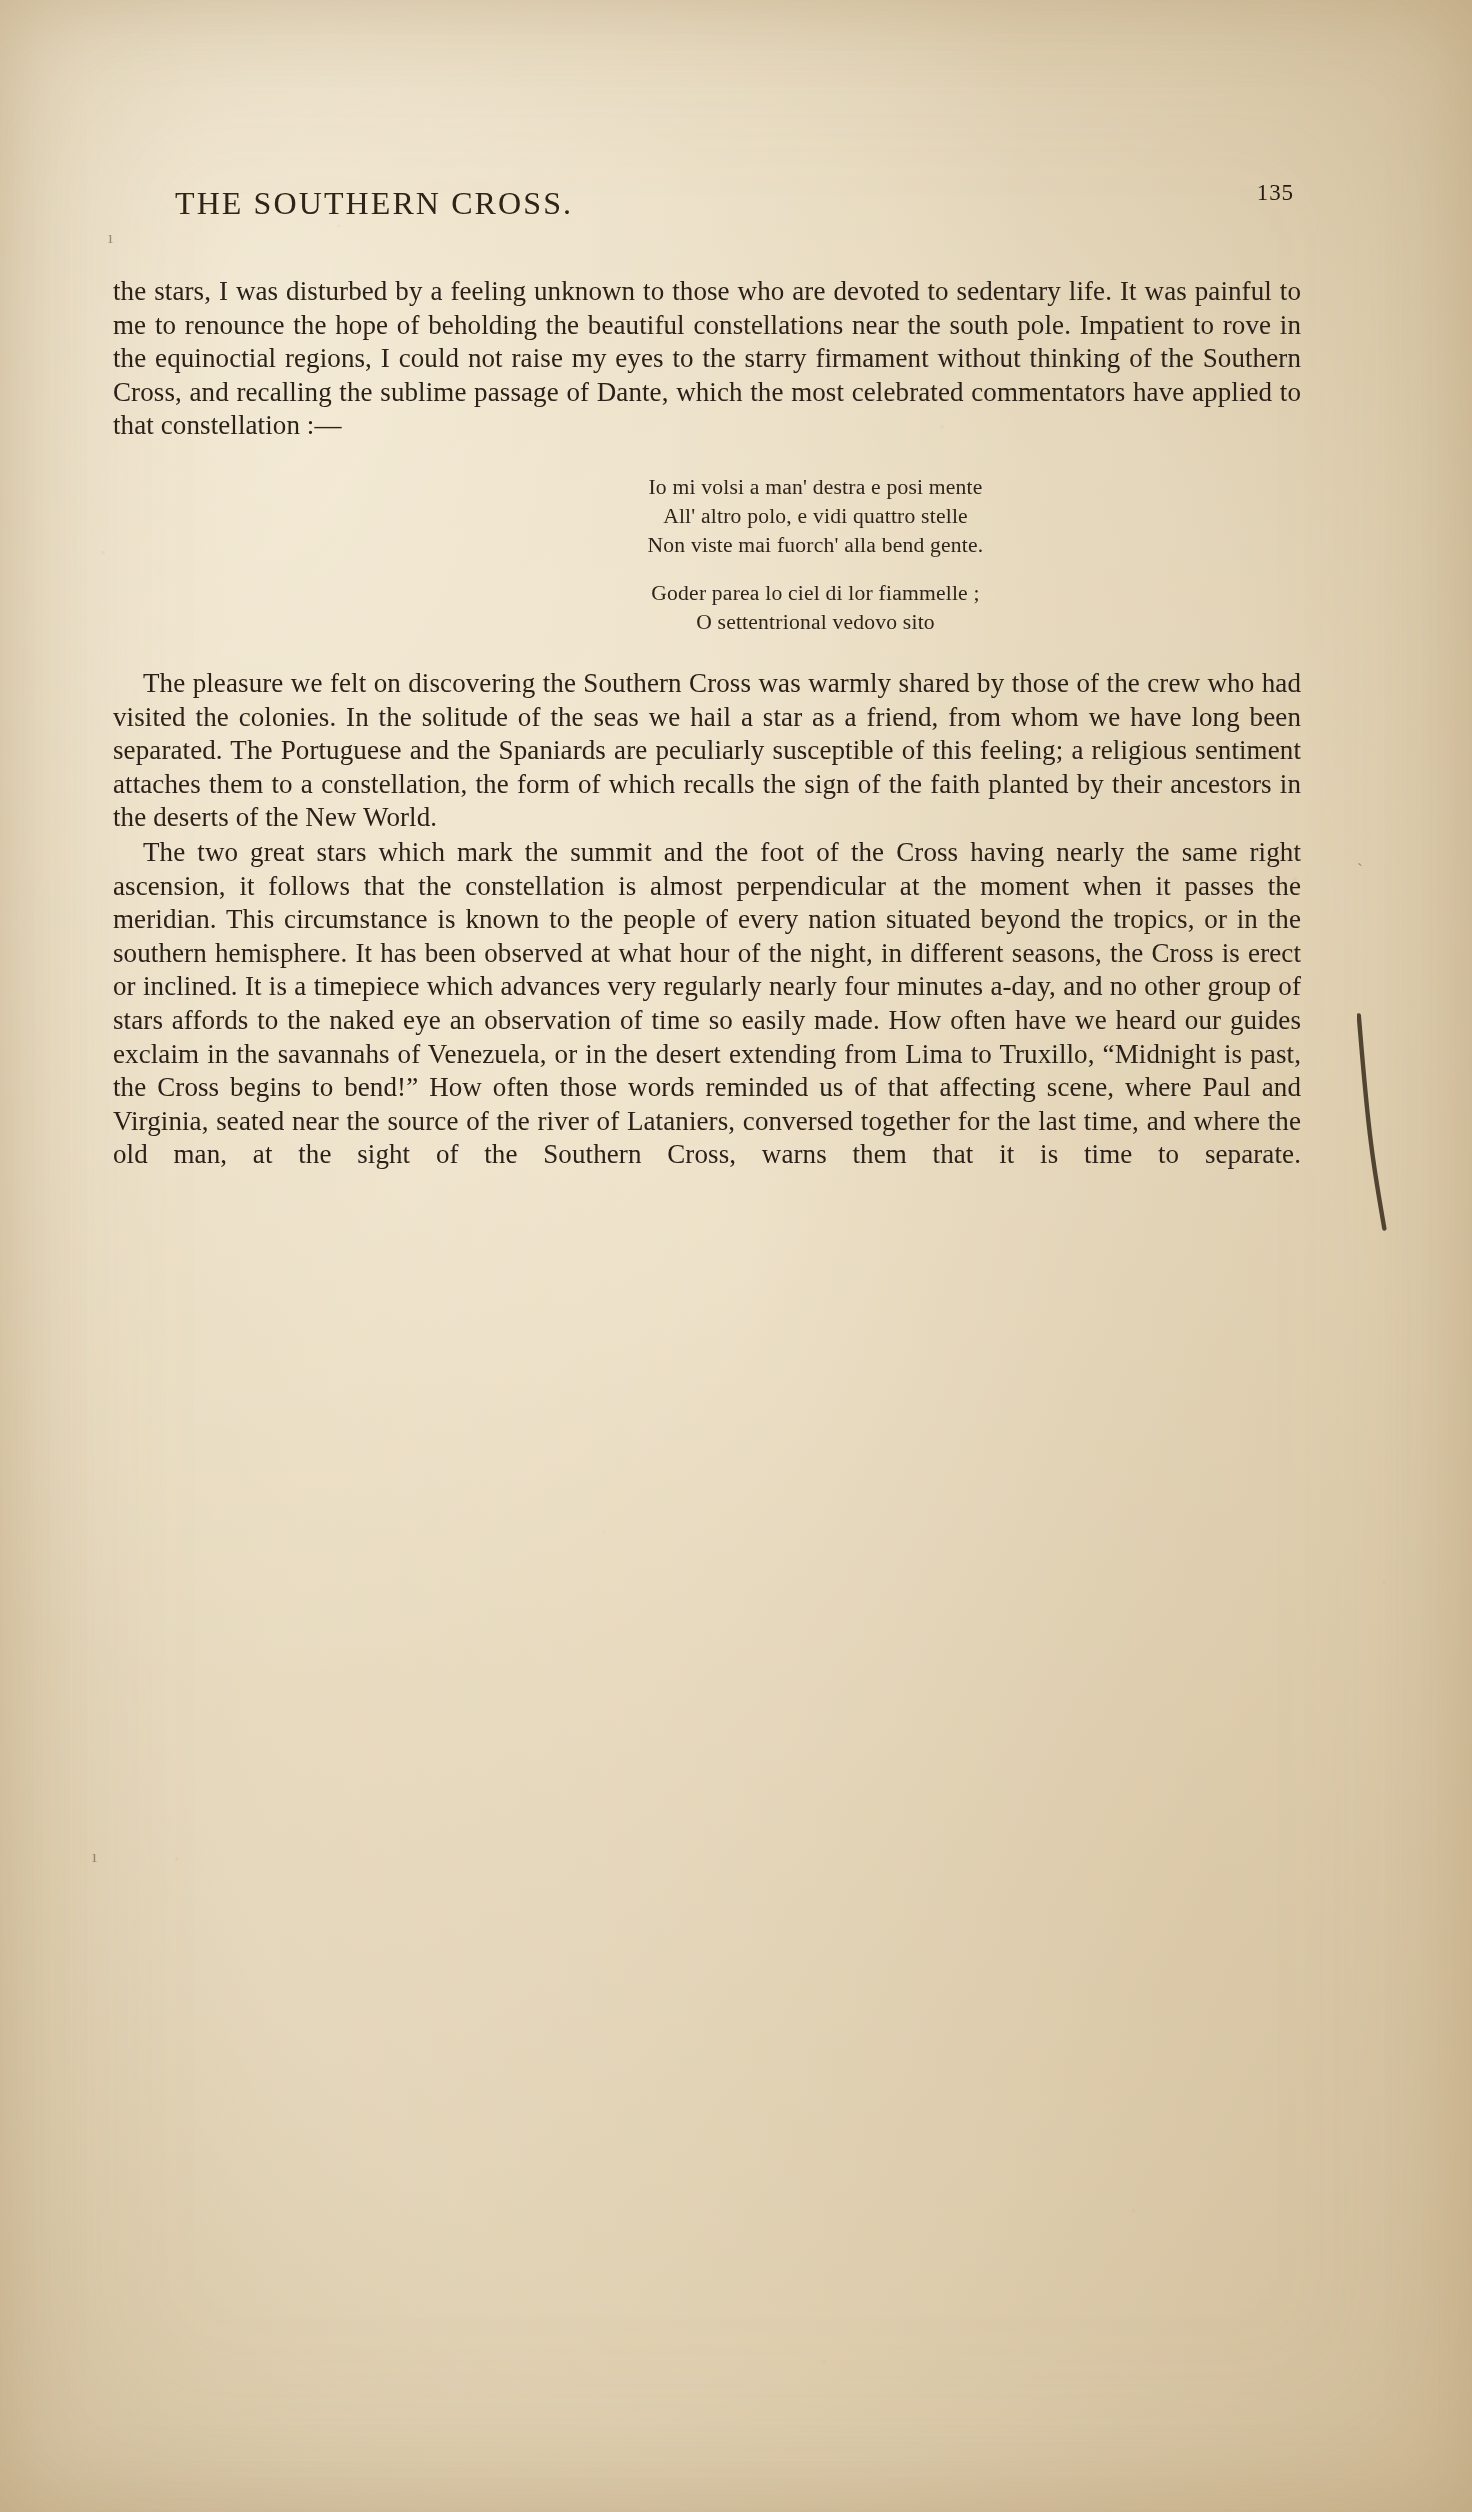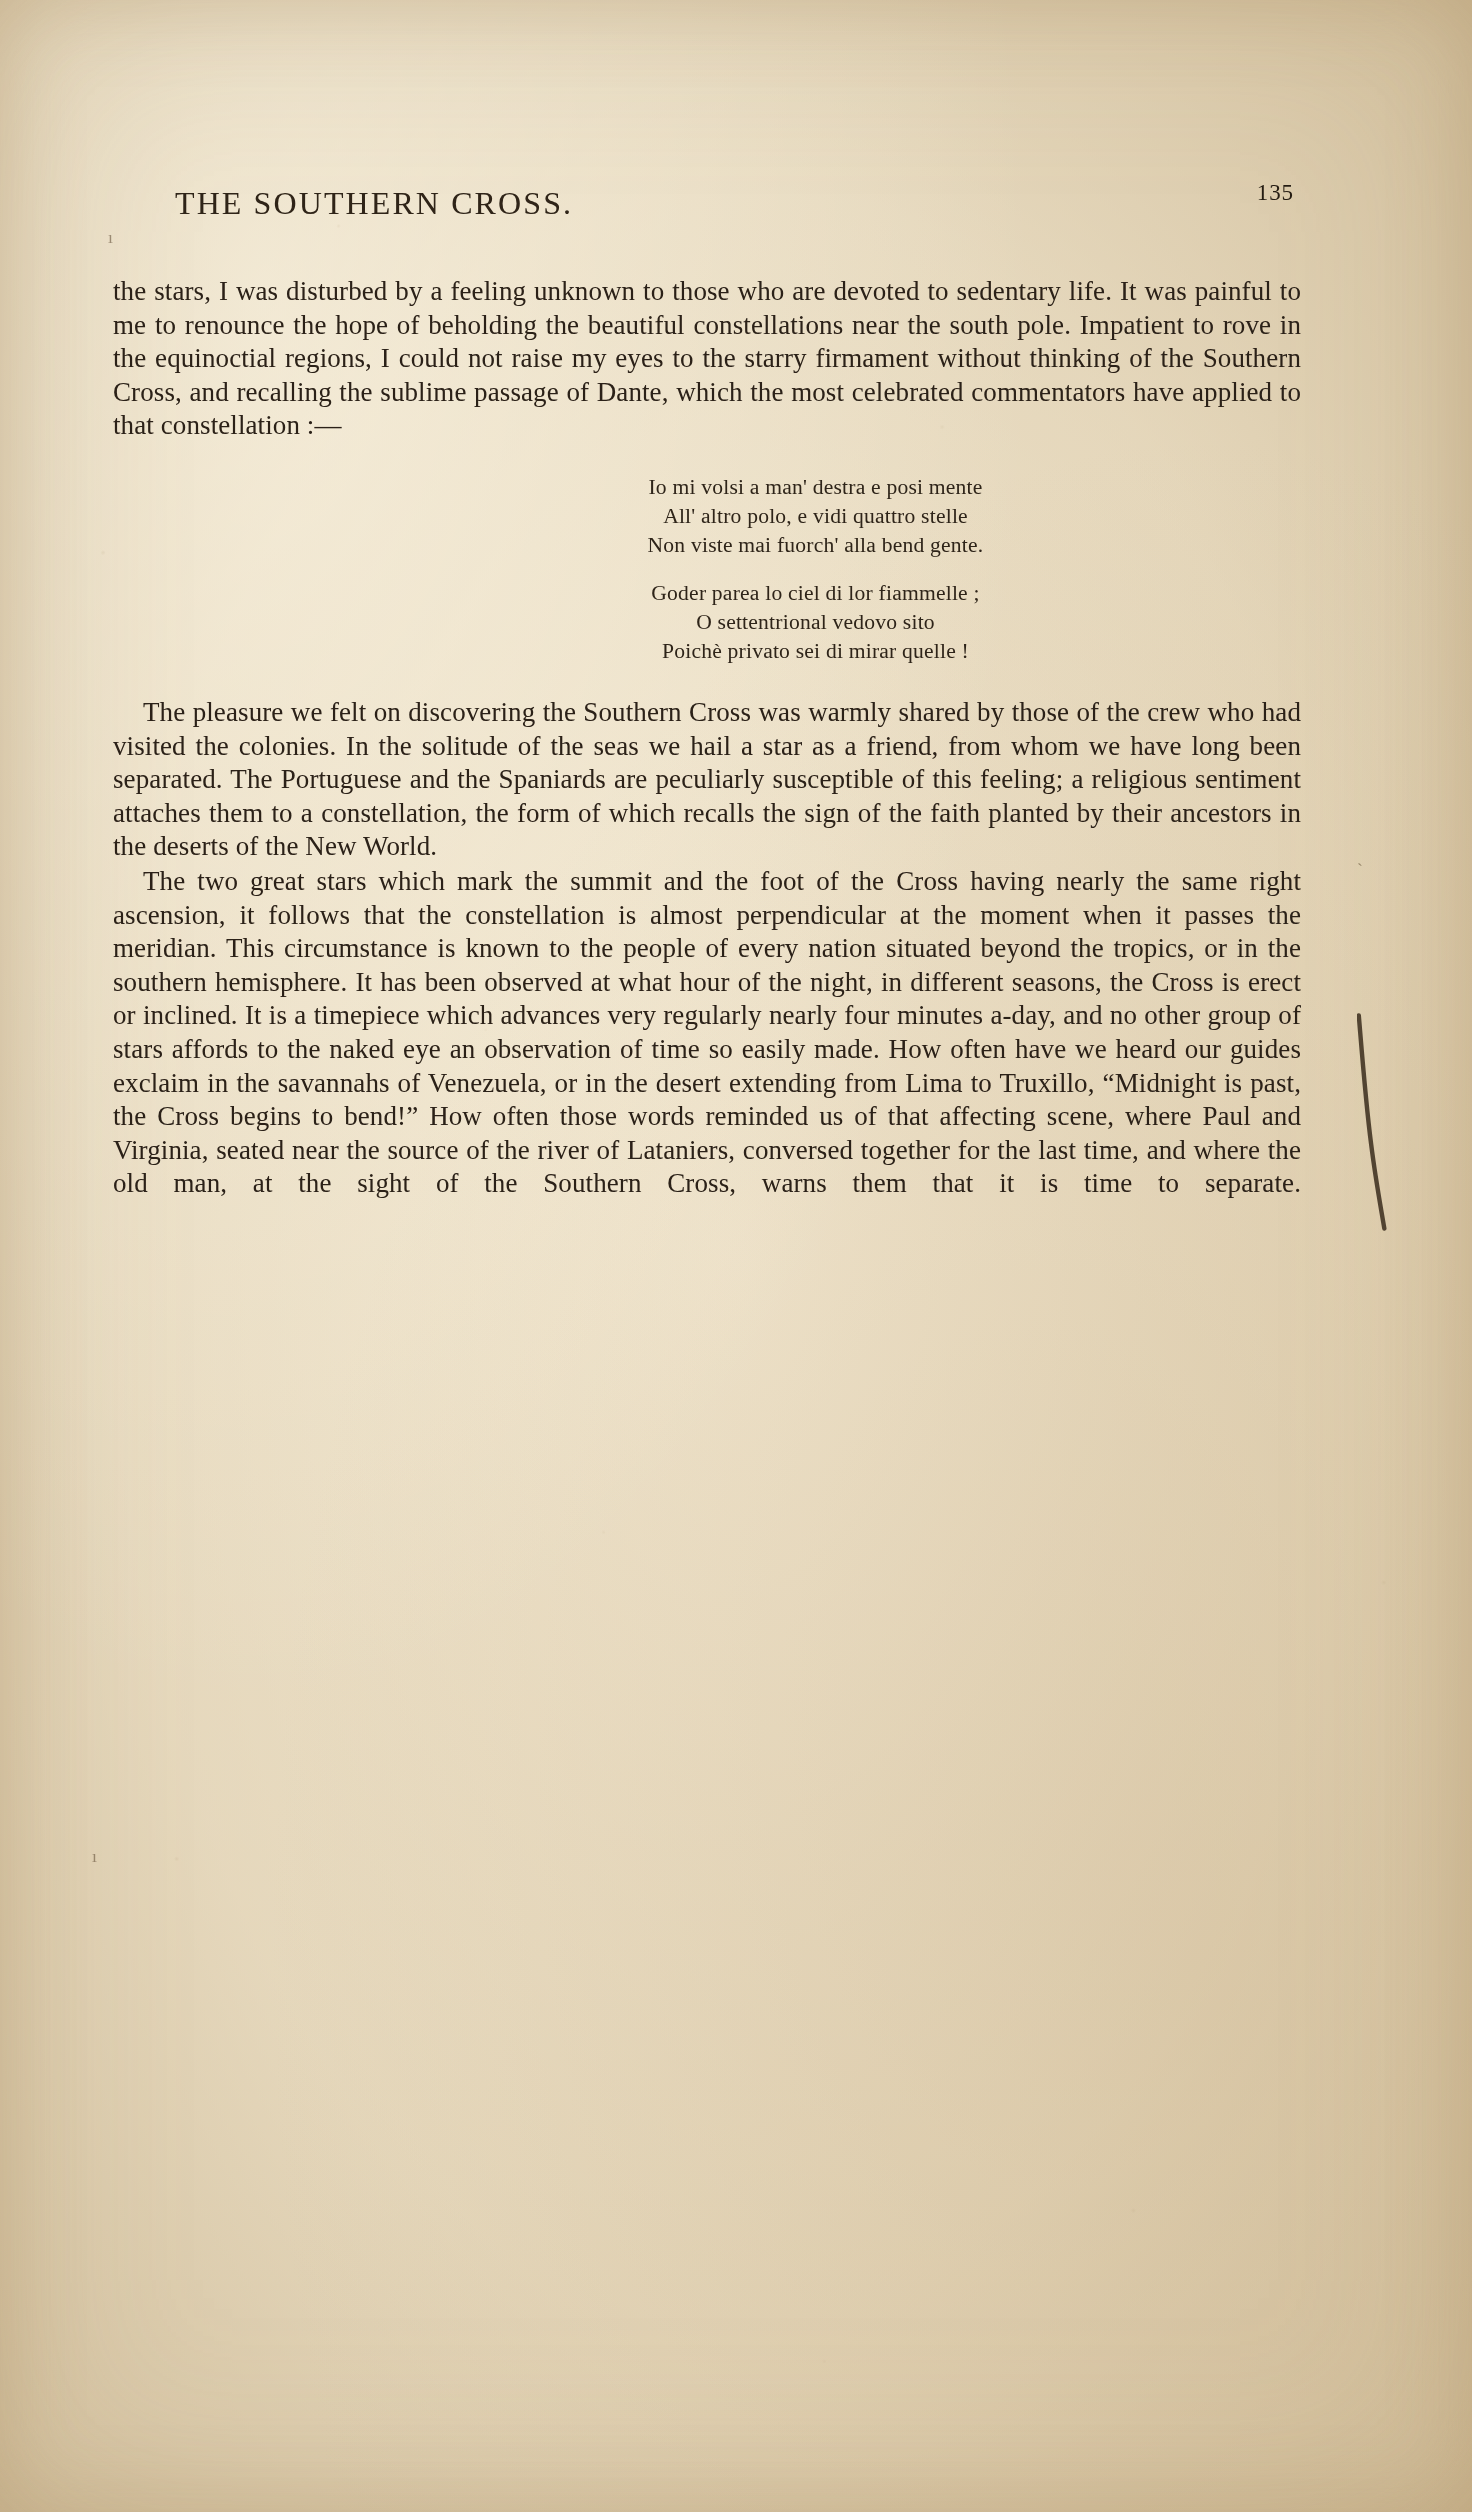--- a/index.html
+++ b/index.html
@@ -162,21 +162,20 @@
 
       <div class="verse">
         <div class="verse-stanza">
           <div class="verse-line">Io mi volsi a man' destra e posi mente</div>
           <div class="verse-line">All' altro polo, e vidi quattro stelle</div>
           <div class="verse-line">Non viste mai fuorch' alla bend gente.</div>
         </div>
         <div class="verse-stanza">
           <div class="verse-line">Goder parea lo ciel di lor fiammelle ;</div>
           <div class="verse-line">O settentrional vedovo sito</div>
-          <div class="verse-line">Poichè privato sei di mirar quelle !</div>
         </div>
       </div>
 
       <p class="para indent">The pleasure we felt on discovering the Southern Cross was warmly shared by those of the crew who had visited the colonies. In the solitude of the seas we hail a star as a friend, from whom we have long been separated. The Portuguese and the Spaniards are peculiarly susceptible of this feeling; a religious sentiment attaches them to a constellation, the form of which recalls the sign of the faith planted by their ancestors in the deserts of the New World.</p>
       <p class="para indent">The two great stars which mark the summit and the foot of the Cross having nearly the same right ascension, it follows that the constellation is almost perpendicular at the moment when it passes the meridian. This circumstance is known to the people of every nation situated beyond the tropics, or in the southern hemisphere. It has been observed at what hour of the night, in different seasons, the Cross is erect or inclined. It is a timepiece which advances very regularly nearly four minutes a-day, and no other group of stars affords to the naked eye an observation of time so easily made. How often have we heard our guides exclaim in the savannahs of Venezuela, or in the desert extending from Lima to Truxillo, “Midnight is past, the Cross begins to bend!” How often those words reminded us of that affecting scene, where Paul and Virginia, seated near the source of the river of Lataniers, conversed together for the last time, and where the old man, at the sight of the Southern Cross, warns them that it is time to separate.</p>
 
     </div>
   </div>
 
   <div class="pen-mark">

